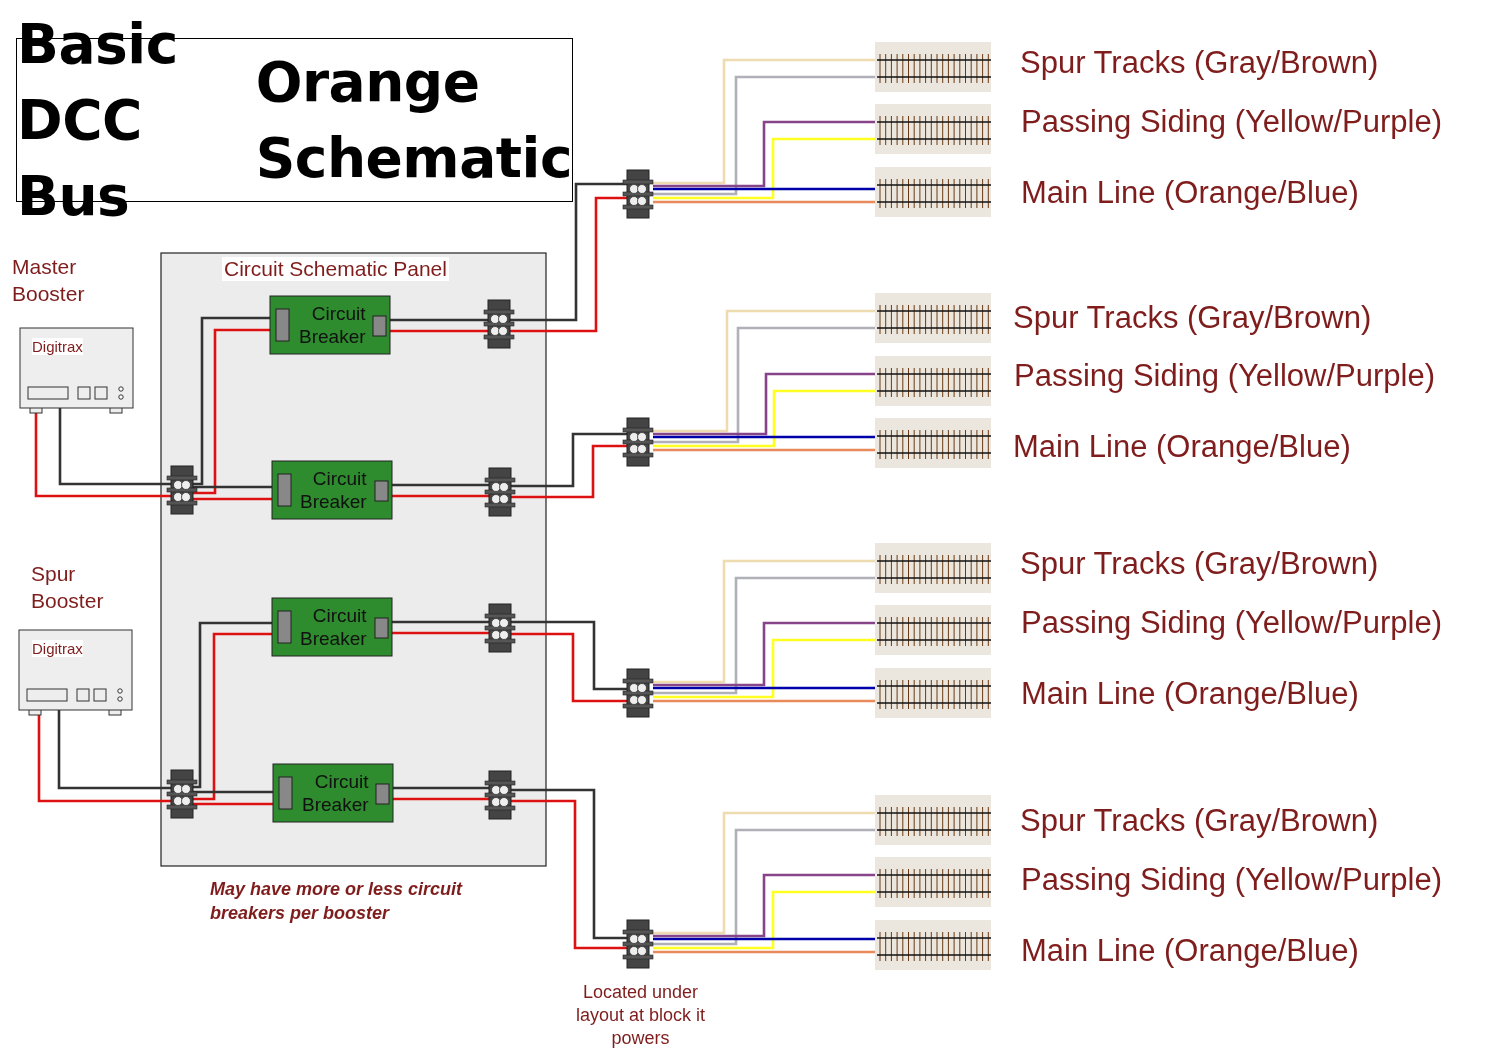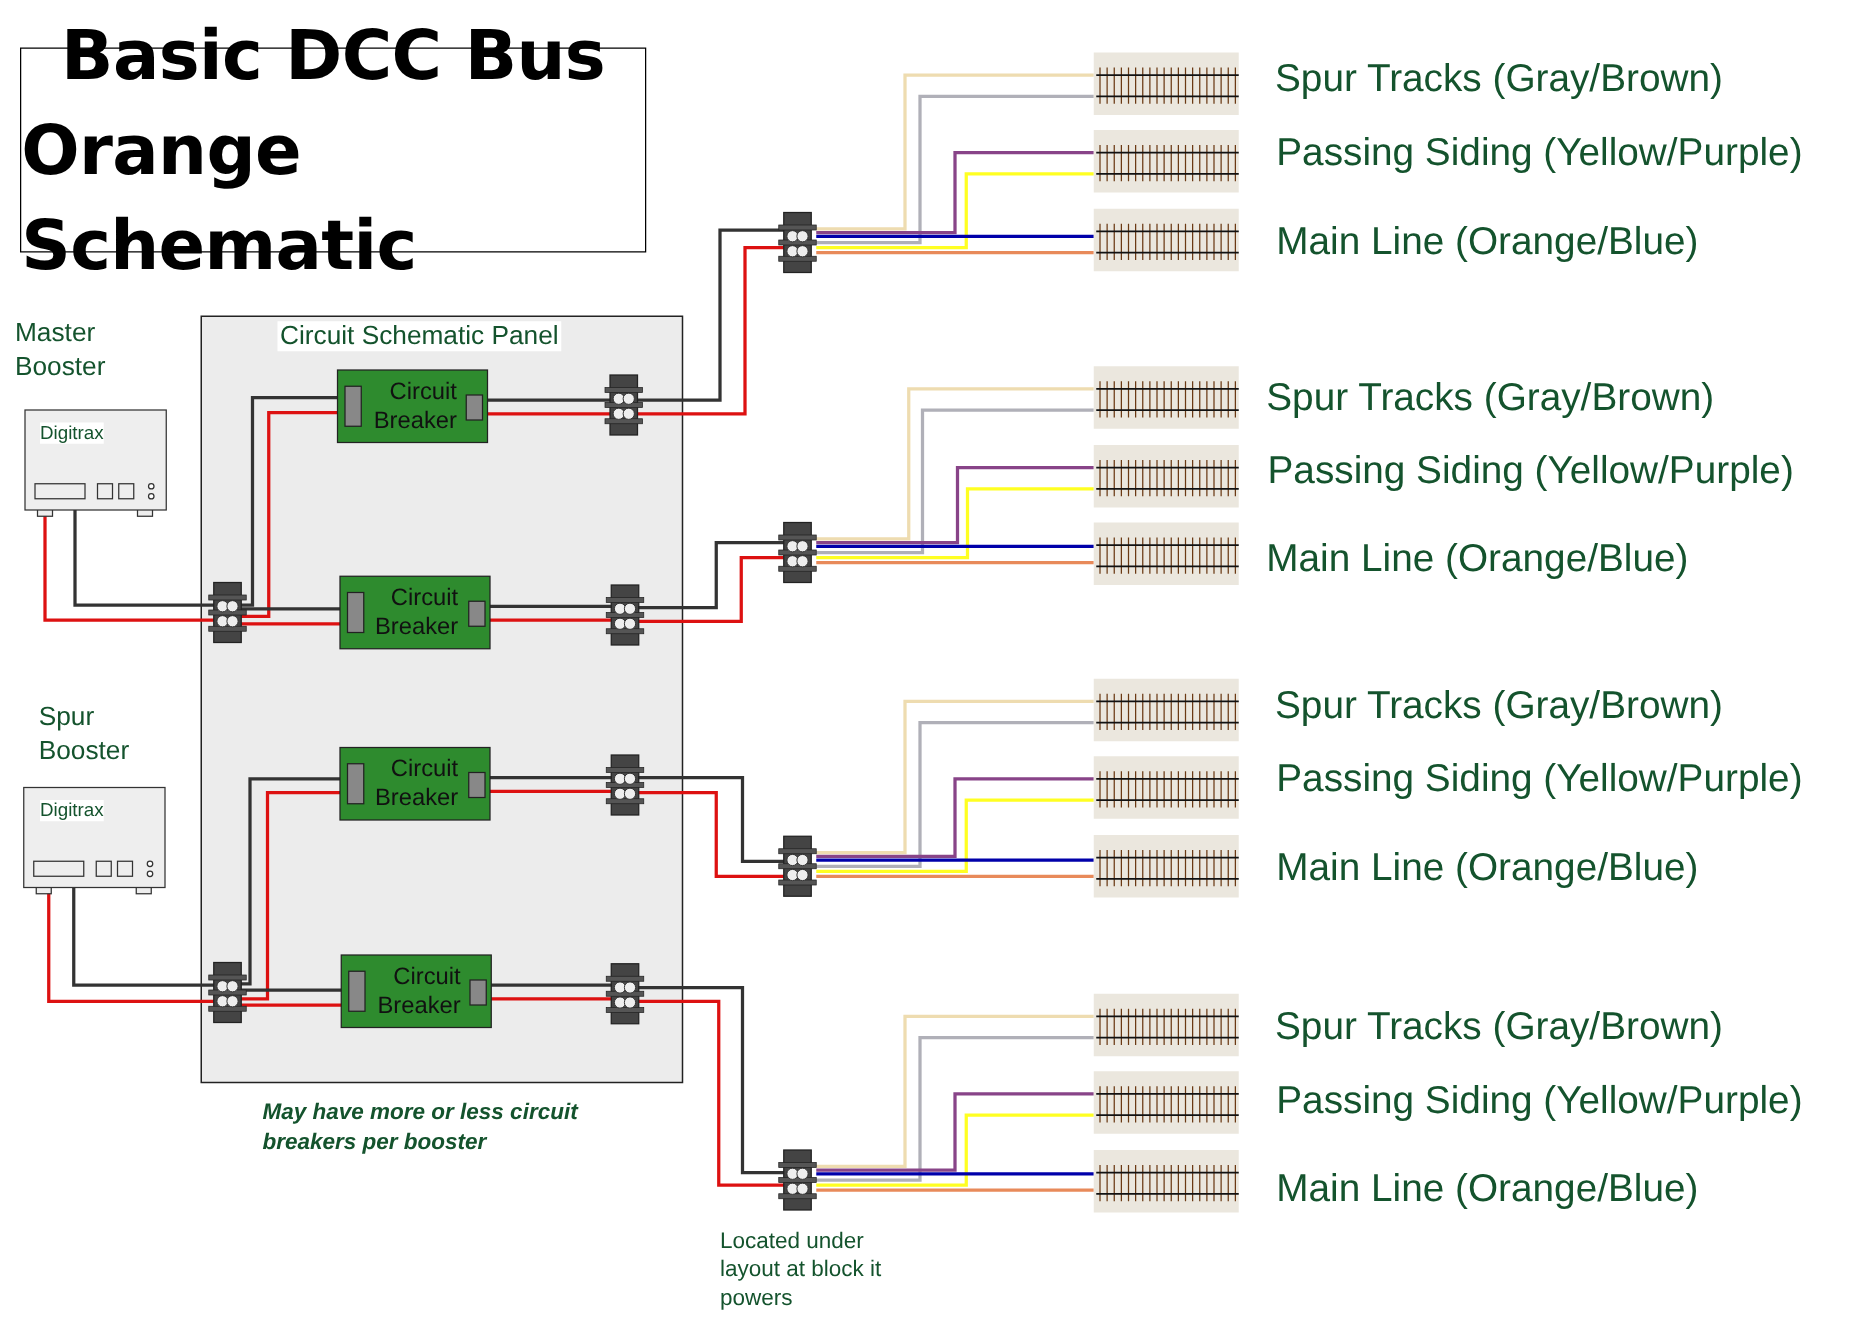--- a/index.html
+++ b/index.html
@@ -1,27 +1,27 @@
 <!DOCTYPE html>
 <html><head>
 <meta charset="utf-8">
 <style>
   html, body { margin:0; padding:0; background:#ffffff; }
   body { width:1500px; height:1062px; position:relative; overflow:hidden; font-family:"Liberation Sans", sans-serif; }
   #canvas { position:absolute; left:0; top:0; }
-  .title-box { position:absolute; left:16px; top:38px; width:501px; height:164px; border:1.5px solid #000; box-sizing:border-box; background:#fff; display:flex; flex-direction:column; align-items:center; justify-content:center; }
+  .title-box { position:absolute; left:16px; top:38px; width:557px; height:164px; border:1.5px solid #000; box-sizing:border-box; background:#fff; display:flex; flex-direction:row; align-items:center; justify-content:center; }
   .title-line { font-family:"DejaVu Sans", sans-serif; font-weight:bold; font-size:55px; line-height:76px; color:#000; letter-spacing:-0.5px; }
-  .lbl { position:absolute; color:#14532d; white-space:nowrap; }
+  .lbl { position:absolute; color:#7f1d1d; white-space:nowrap; }
   .booster-label { font-size:21px; line-height:27px; }
   .digitrax { font-size:15px; background:#fff; }
   .panel-title { font-size:21px; background:#fff; padding:0 2px; }
   .cb-text { font-size:19px; line-height:23px; color:#111;text-align:right; }
   .track-label { font-size:31px; }
   .note { font-size:18px; font-style:italic; line-height:24px;font-weight:bold; }
-  .note2 { font-size:18px; line-height:23px; }
+  .note2 { font-size:18px; line-height:23px;text-align:center; }
 </style>
 </head>
 <body>
 
 <svg id="canvas" width="1500" height="1062">
 
   <rect x="161" y="253" width="385" height="613" fill="#ececec" stroke="#222" stroke-width="1.2"></rect>
   <g id="wires">
       <polyline points="60,392 60,484 182,484" fill="none" stroke="#333333" stroke-width="2.6"></polyline>
       <polyline points="36,392 36,496 182,496" fill="none" stroke="#dd1111" stroke-width="2.6"></polyline>

